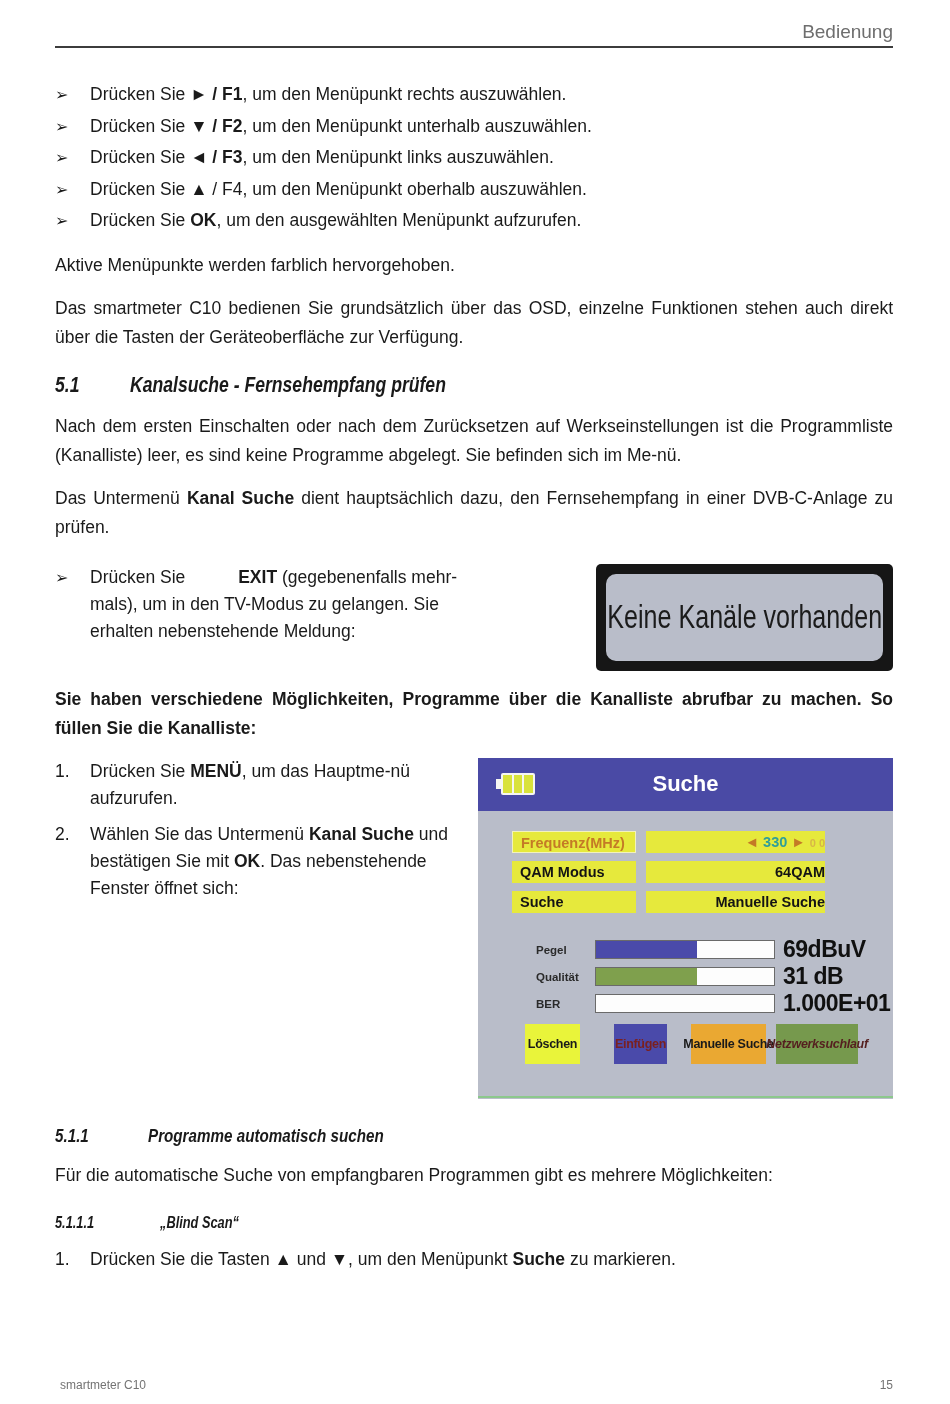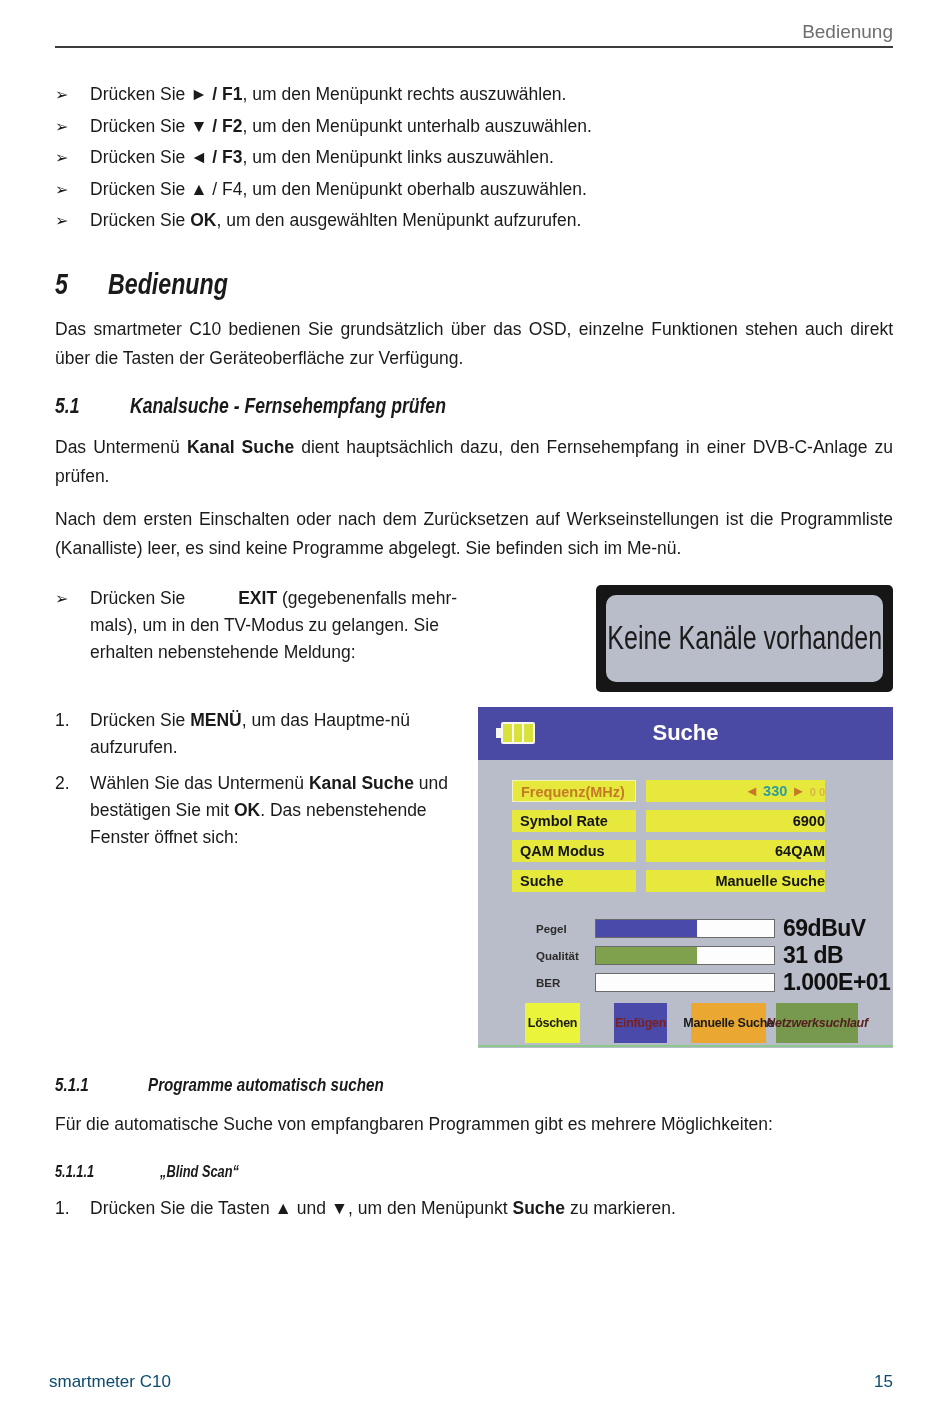--- a/index.html
+++ b/index.html
@@ -67,22 +67,22 @@
   .mvalue{margin-left:8px;font-size:23px;font-weight:bold;letter-spacing:-0.5px;color:#101010;white-space:nowrap;}
   .osd-btns{position:relative;height:40px;margin-top:10px;}
   .osd-btn{position:absolute;top:0;height:40px;display:flex;align-items:center;justify-content:center;
            font-size:12.5px;font-weight:bold;white-space:nowrap;letter-spacing:-0.3px;}
   .btn-0{left:47px;width:55px;}
   .btn-1{left:136px;width:53px;}
   .btn-2{left:213px;width:75px;}
   .btn-3{left:298px;width:82px;font-style:italic;}
   .osd-line{position:absolute;left:0;right:0;bottom:1px;height:2px;}
   
-  .doc-footer{position:absolute;left:49px;right:57px;bottom:12px;display:flex;
-              color:#0c4a6e;font-size:17px;}
+  .doc-footer{position:absolute;left:60px;right:57px;bottom:12px;display:flex;
+              color:#737373;font-size:12px;}
   .doc-footer .right{margin-left:auto;}
 </style>
 </head>
 <body>
 
 <div class="page">
   <div class="content">
 
     <div class="doc-header">
       <span>Bedienung</span>
@@ -105,44 +105,43 @@
       <div class="kitem">
         <span class="kmark">➢</span>
         <span><span>Drücken Sie </span><span style="font-weight: normal;">▲ / F4</span><span>, um den Menüpunkt oberhalb auszuwählen.</span></span>
       </div>
       <div class="kitem">
         <span class="kmark">➢</span>
         <span><span>Drücken Sie </span><span style="font-weight: bold;">OK</span><span>, um den ausgewählten Menüpunkt aufzurufen.</span></span>
       </div>
     </div>
 
-
-    <div class="hd h1">
-      <span class="hnum"><span class="cond">5</span></span><span class="cond">Bedienung</span>
-    </div>
+    <p class="body nojust">Aktive Menüpunkte werden farblich hervorgehoben.</p>
+
     <p class="body">Das smartmeter C10 bedienen Sie grundsätzlich über das OSD, einzelne Funktionen stehen auch direkt über die Tasten der Geräteoberfläche zur Verfügung.</p>
 
     <div class="hd h2">
       <span class="hnum"><span class="cond">5.1</span></span><span class="cond">Kanalsuche - Fernsehempfang prüfen</span>
     </div>
+    <p class="body">Nach dem ersten Einschalten oder nach dem Zurücksetzen auf Werkseinstellungen ist die Programmliste (Kanalliste) leer, es sind keine Programme abgelegt. Sie befinden sich im Me-nü.</p>
     <p class="body"><span>Das Untermenü </span><span style="font-weight: bold;">Kanal Suche</span><span> dient hauptsächlich dazu, den Fernsehempfang in einer DVB-C-Anlage zu prüfen.</span></p>
-    <p class="body">Nach dem ersten Einschalten oder nach dem Zurücksetzen auf Werkseinstellungen ist die Programmliste (Kanalliste) leer, es sind keine Programme abgelegt. Sie befinden sich im Me-nü.</p>
 
     <div class="exit-row">
       <div class="exit-text">
         <span class="kmark">➢</span>
         <span><span>Drücken Sie </span><span style="font-weight: bold; margin-left: 48px;">EXIT</span><span> (gegebenenfalls mehr-mals), um in den TV-Modus zu gelangen. Sie erhalten nebenstehende Meldung:</span></span>
       </div>
       <div class="msg-box">
         <div class="msg-inner">
           <span class="msg-text">Keine Kanäle vorhanden</span>
         </div>
       </div>
     </div>
 
+    <p class="body b">Sie haben verschiedene Möglichkeiten, Programme über die Kanalliste abrufbar zu machen. So füllen Sie die Kanalliste:</p>
 
     <div class="steps-row">
       <div class="steps">
         <div class="sitem">
           <span class="snum">1.</span>
           <span><span>Drücken Sie </span><span style="font-weight: bold;">MENÜ</span><span>, um das Hauptme-nü aufzurufen.</span></span>
         </div>
         <div class="sitem">
           <span class="snum">2.</span>
           <span><span>Wählen Sie das Untermenü </span><span style="font-weight: bold;">Kanal Suche</span><span> und bestätigen Sie mit </span><span style="font-weight: bold;">OK</span><span>. Das nebenstehende Fenster öffnet sich:</span></span>
@@ -163,24 +162,20 @@
           <div class="frow">
             <div class="flabel sel-label" style="background: rgb(230, 233, 60); color: rgb(196, 122, 38);">Frequenz(MHz)</div>
             <div class="fvalue" style="background: rgb(230, 233, 60);">
               <span style="color: rgb(196, 122, 38);">◄</span>
               <span style="color: rgb(47, 158, 154);">330</span>
               <span style="color: rgb(196, 122, 38);">►</span>
               <span class="ghost" style="color: rgb(212, 169, 74);">0 0</span>
             </div>
           </div>
           <div class="frow">
-            <div class="flabel" style="background: rgb(230, 233, 60);">Symbol Rate</div>
-            <div class="fvalue" style="background: rgb(230, 233, 60);">6900</div>
-          </div>
-          <div class="frow">
             <div class="flabel" style="background: rgb(230, 233, 60);">QAM Modus</div>
             <div class="fvalue" style="background: rgb(230, 233, 60);">64QAM</div>
           </div>
           <div class="frow">
             <div class="flabel" style="background: rgb(230, 233, 60);">Suche</div>
             <div class="fvalue" style="background: rgb(230, 233, 60);">Manuelle Suche</div>
           </div>
         </div>
 
         <div class="osd-meters">

